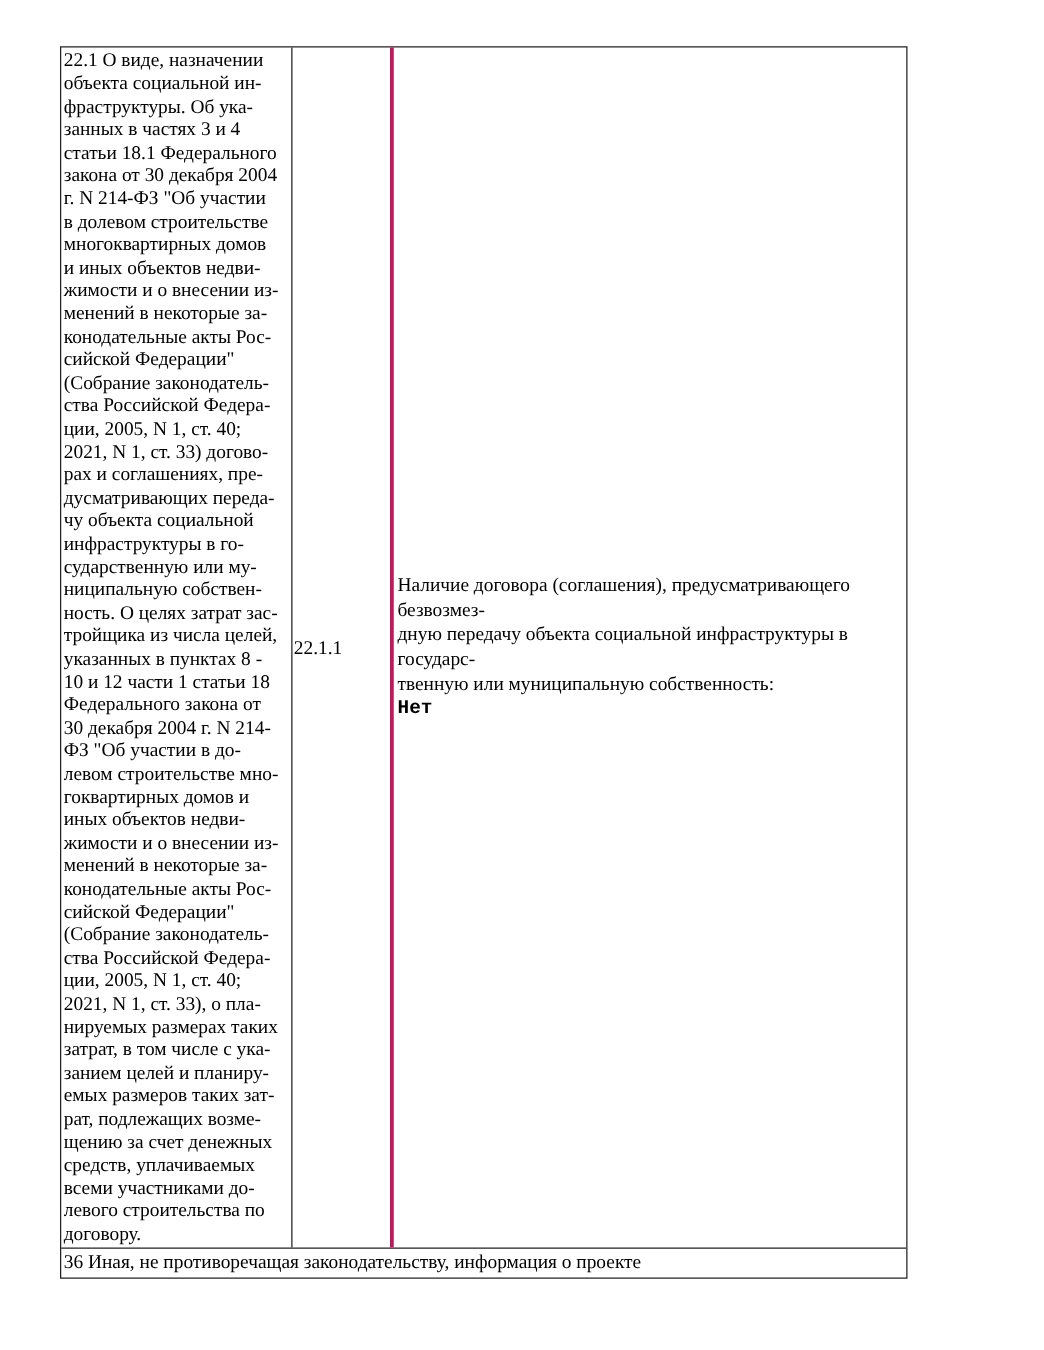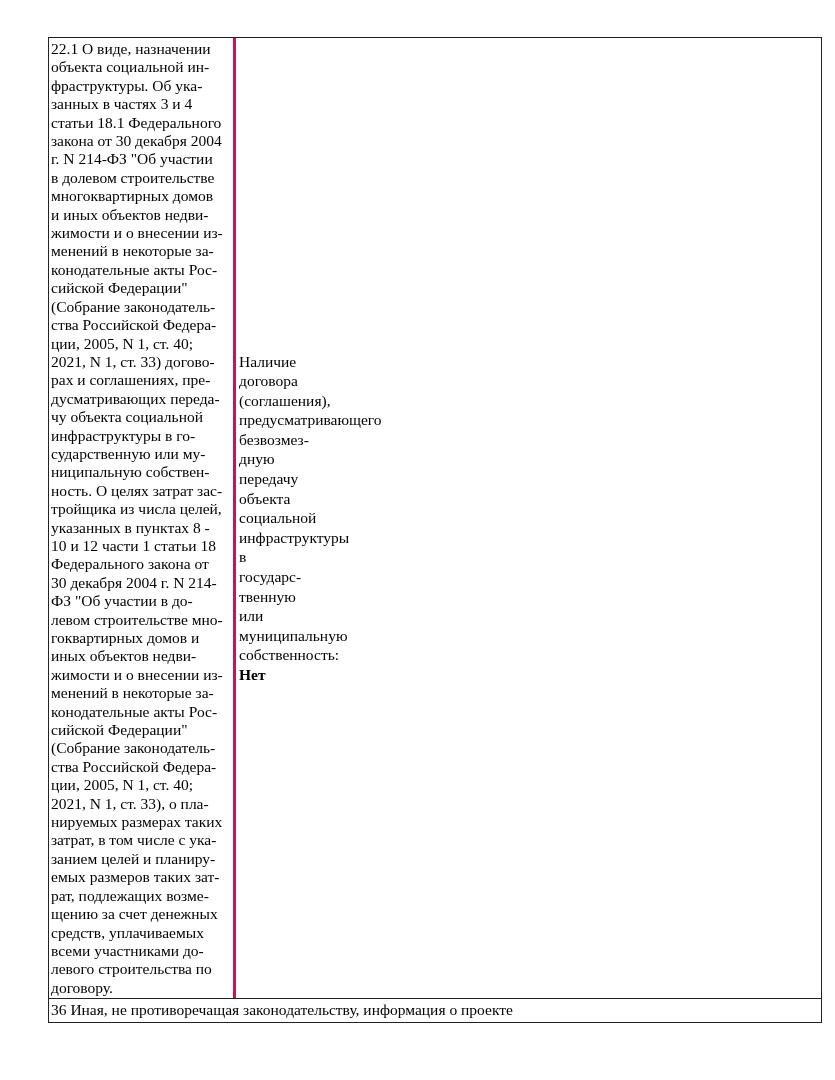--- a/index.html
+++ b/index.html
@@ -10,21 +10,21 @@
     background: #ffffff;
     color: #000000;
     font-family: "Liberation Serif", "DejaVu Serif", serif;
     position: relative;
     overflow: hidden;
   }
   .doc-table {
     position: absolute;
     left: 48px;
     top: 37px;
-    width: 774px;
+    width: 678px;
     border: 1px solid #222222;
     background: #ffffff;
   }
   .row-main {
     display: grid;
     grid-template-columns: 184px 79px 1fr;
     border-bottom: 1px solid #222222;
     min-height: 958px;
   }
   .cell { font-size: 15.5px; }
@@ -41,21 +41,21 @@
   }
   .cell-value {
     border-left: 3px solid #be185d;
     display: flex;
     flex-direction: column;
     justify-content: center;
     padding: 1px 3px;
     line-height: 19.6px;
   }
   .pre { white-space: pre-line; }
-  .answer { font-weight: bold; }
+  .answer { font-weight: bold; font-family: Liberation Mono, monospace; }
   .row-footer {
     padding: 2px 2px 3px 2px;
     font-size: 15.5px;
     line-height: 18px;
   }
 </style>
 </head>
 <body>
 
 <div class="doc-table">
@@ -107,20 +107,23 @@
 затрат, в том числе с ука-
 занием целей и планиру-
 емых размеров таких зат-
 рат, подлежащих возме-
 щению за счет денежных
 средств, уплачиваемых
 всеми участниками до-
 левого строительства по
 договору.</div>
     </div>
+    <div class="cell cell-code">
+      <div>22.1.1</div>
+    </div>
     <div class="cell cell-value">
       <div class="pre">Наличие договора (соглашения), предусматривающего безвозмез-
 дную передачу объекта социальной инфраструктуры в государс-
 твенную или муниципальную собственность:</div>
       <div class="answer">Нет</div>
     </div>
   </div>
   <div class="row-footer">
     <span>36 Иная, не противоречащая законодательству, информация о проекте</span>
   </div>

